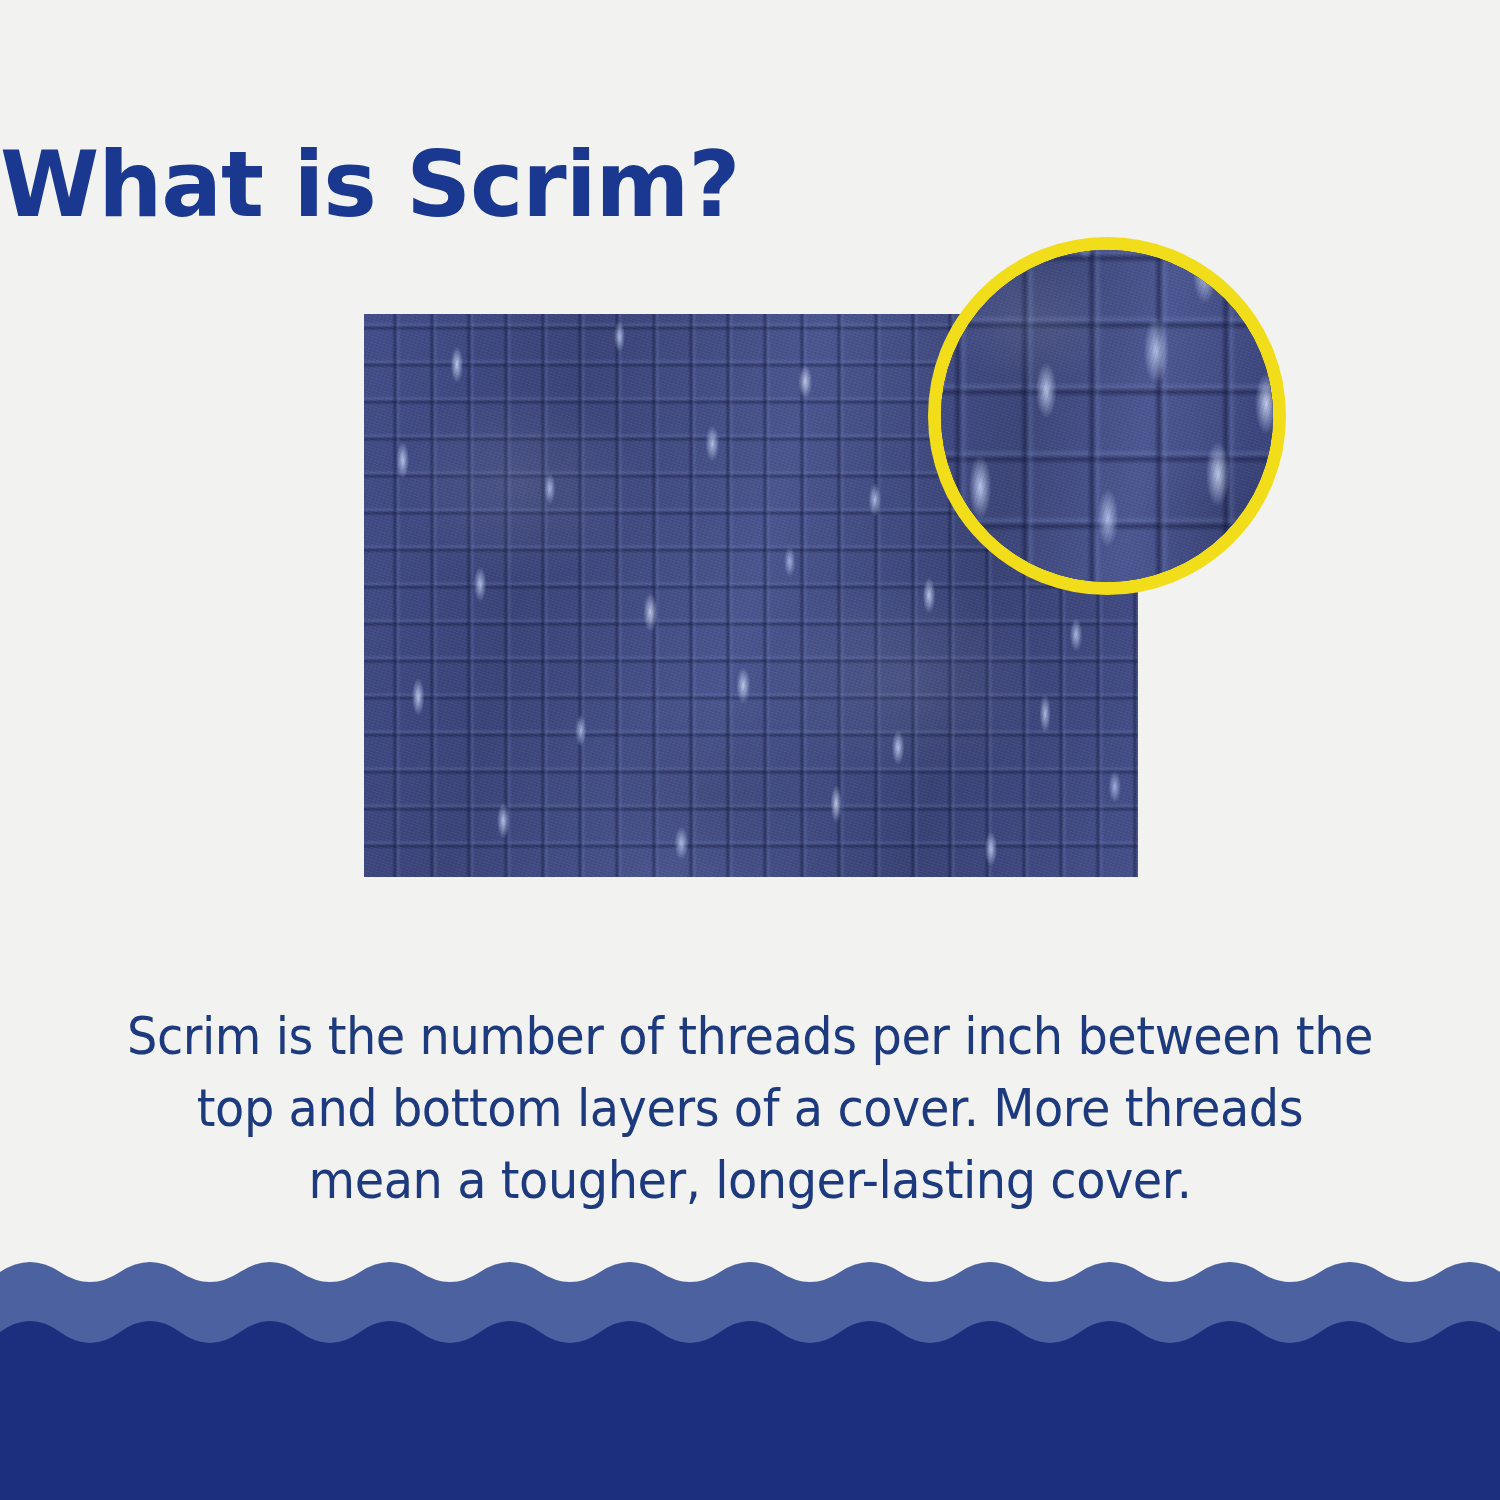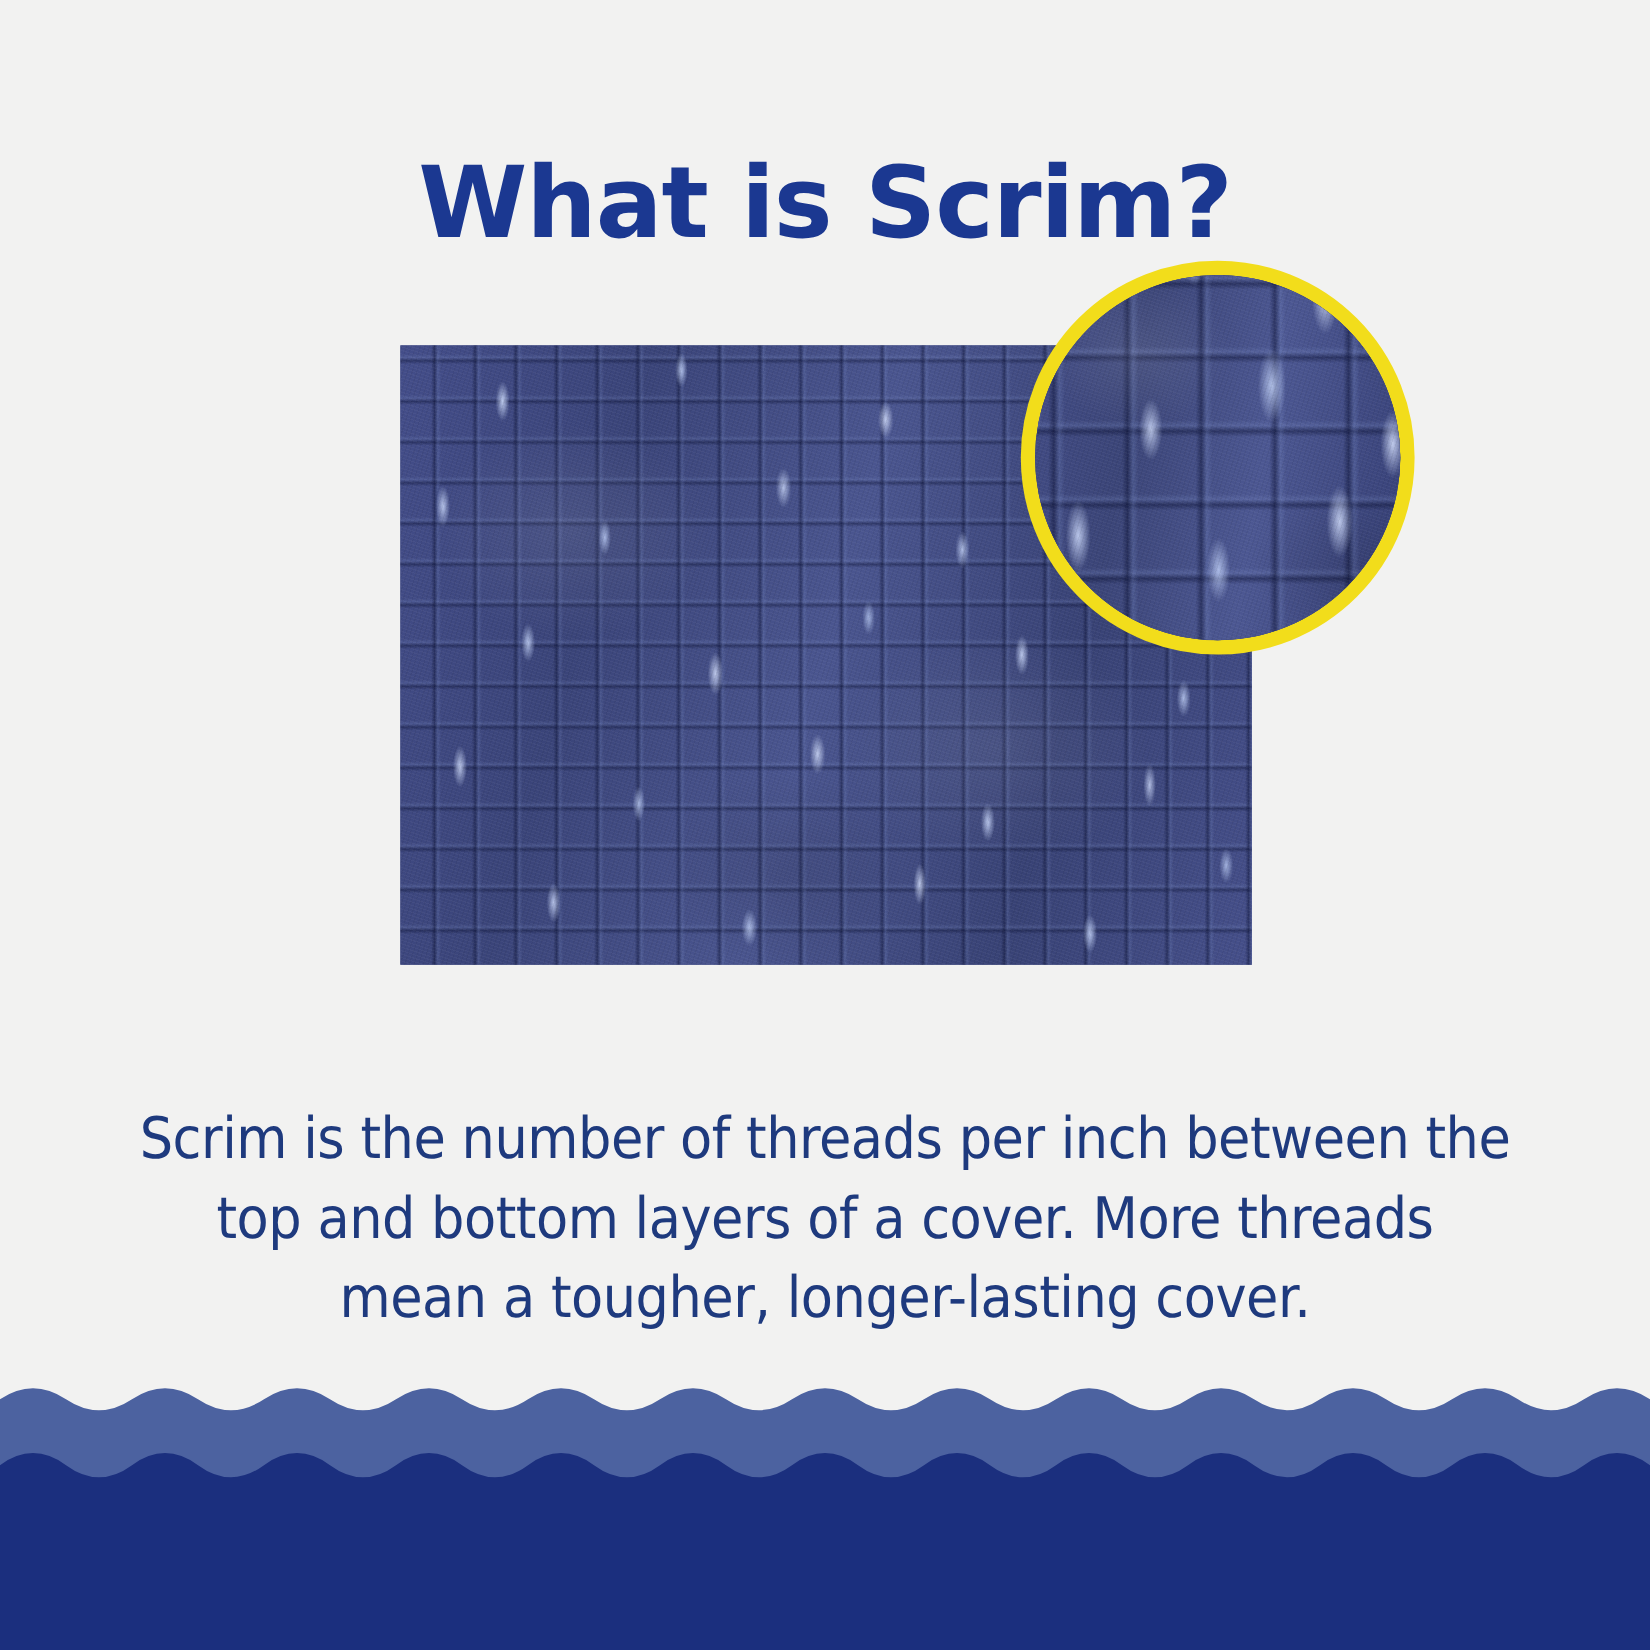--- a/index.html
+++ b/index.html
@@ -24,21 +24,21 @@
     background: #F2F2F1;
     overflow: hidden;
   }
 
   
   #title {
     position: absolute;
     left: 0;
     top: 78px;
     width: 1500px;
-    text-align: center;
+    text-align: left;
     font-family: "DejaVu Sans", sans-serif;
     font-weight: bold;
     font-size: 90px;
     letter-spacing: -1px;
     color: #1B3891;
     line-height: 1.05;
     white-space: nowrap;
   }
 
   

